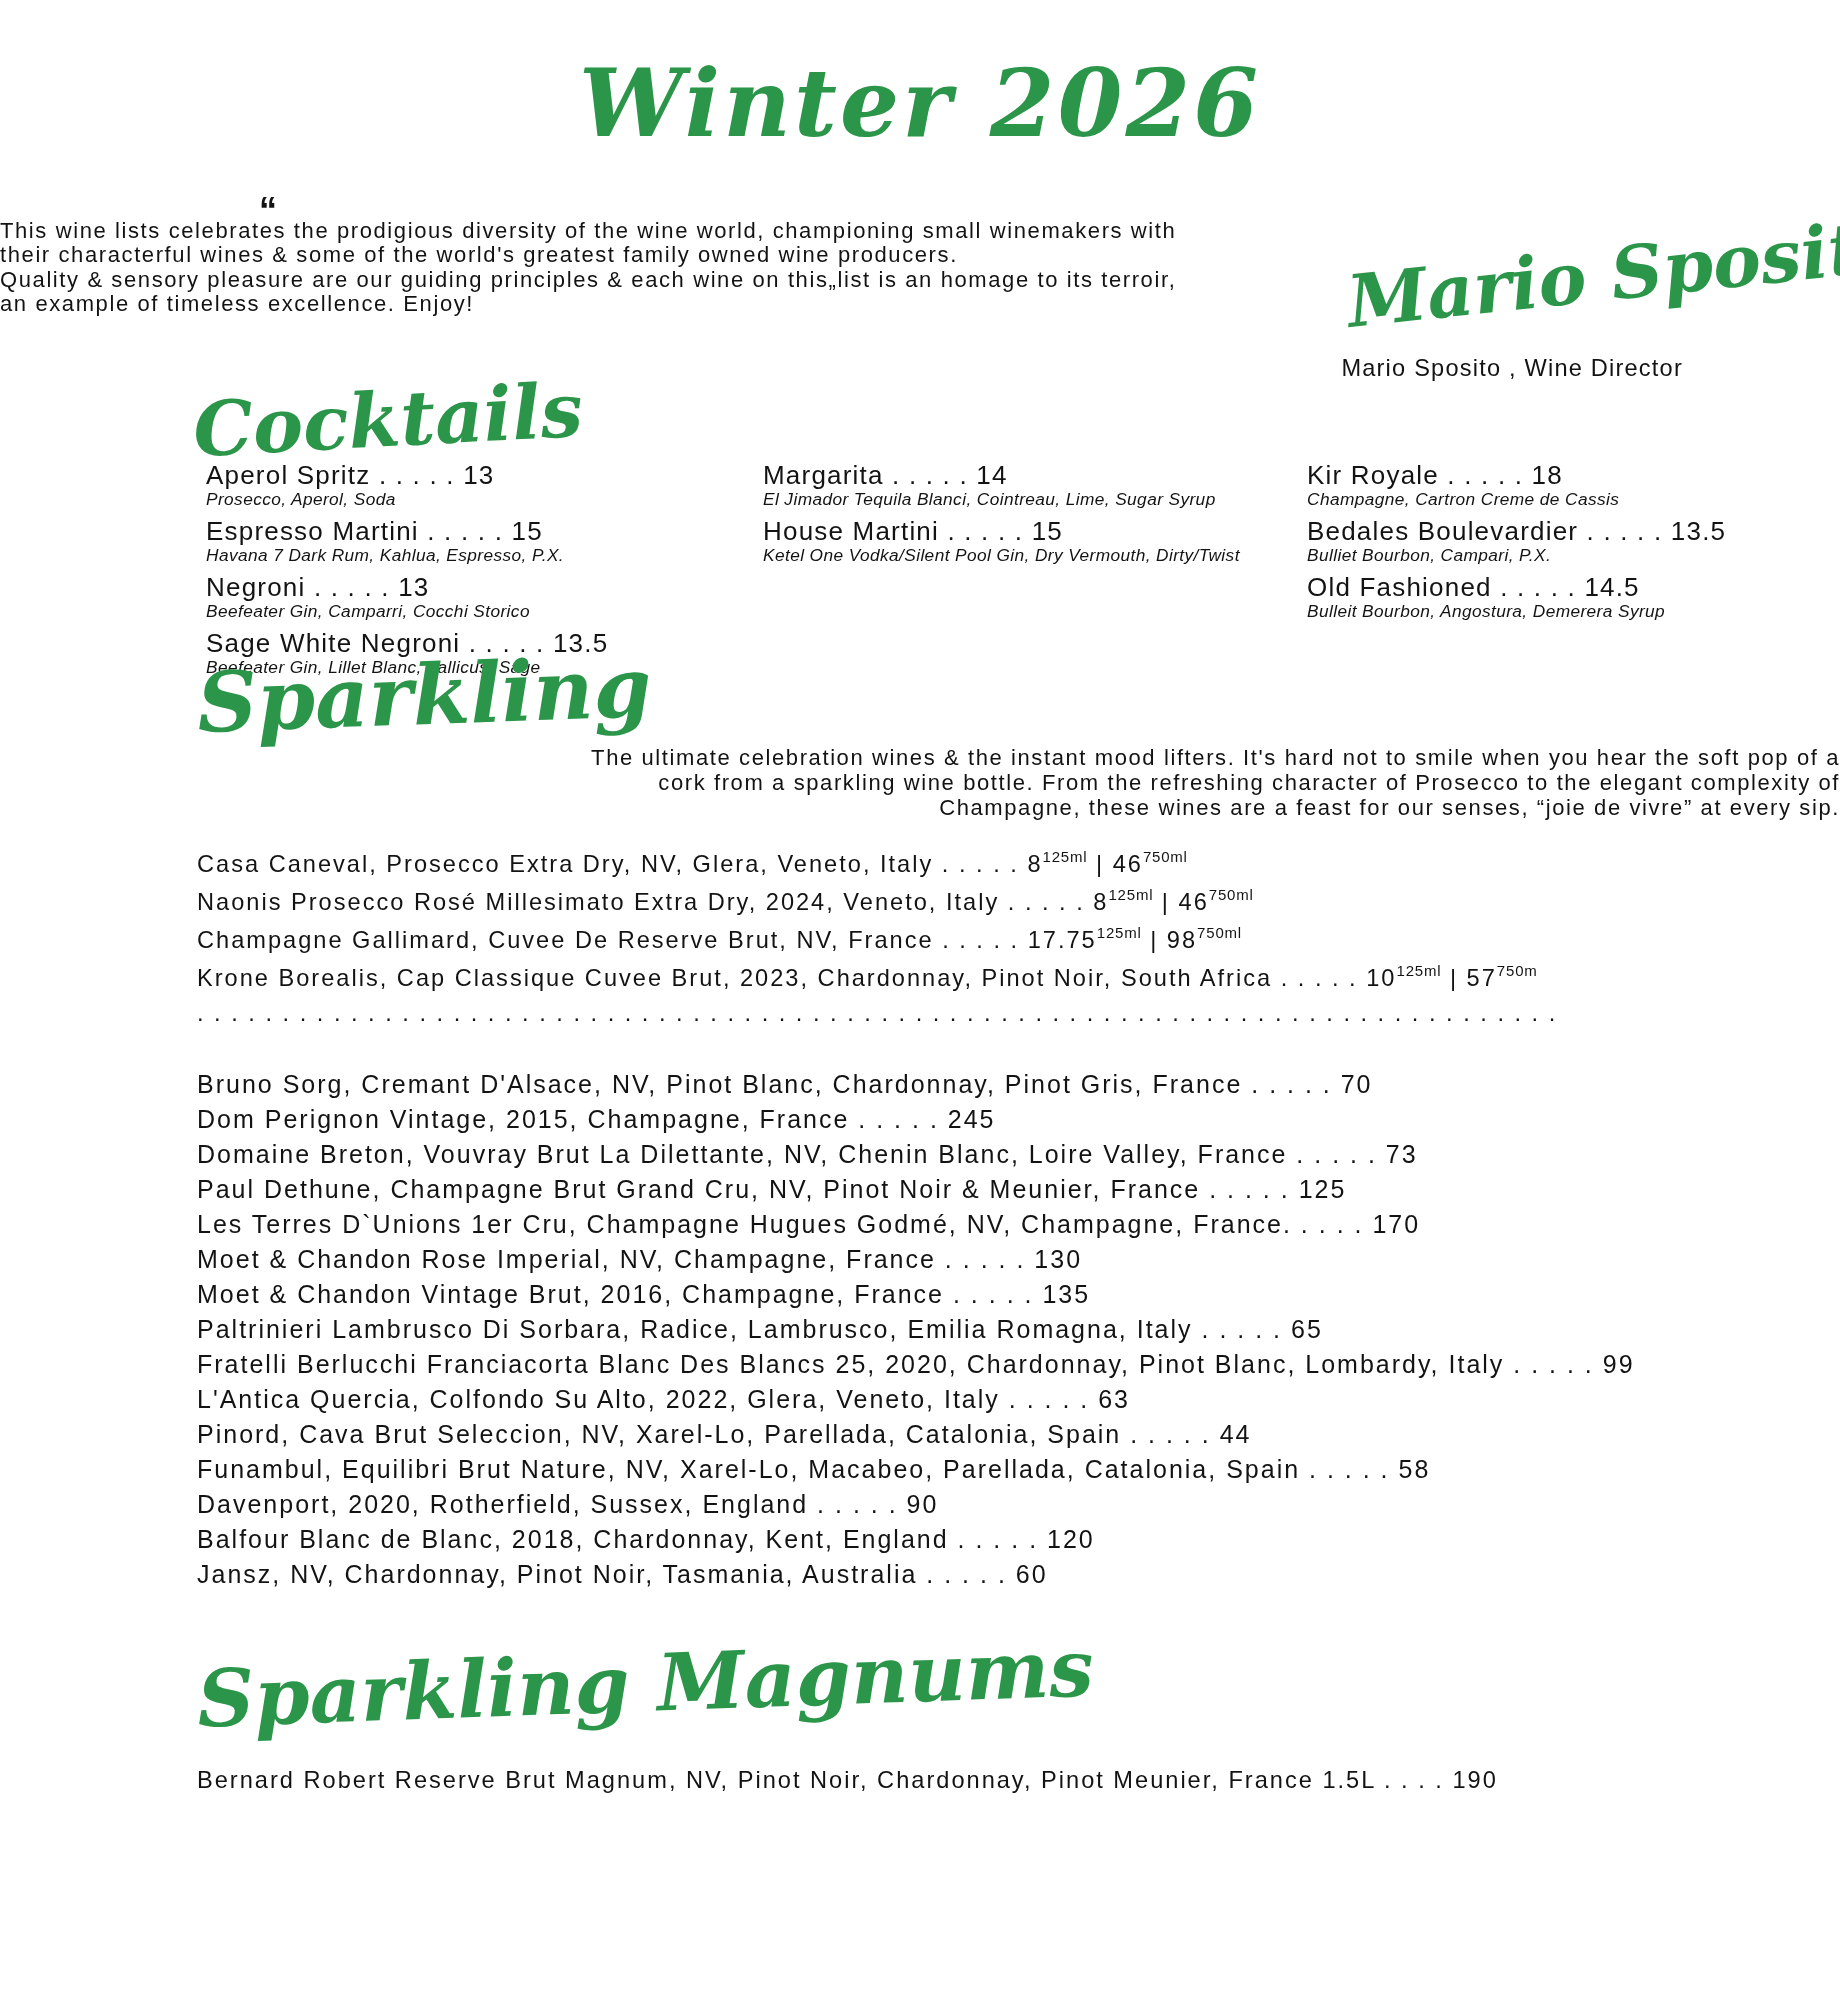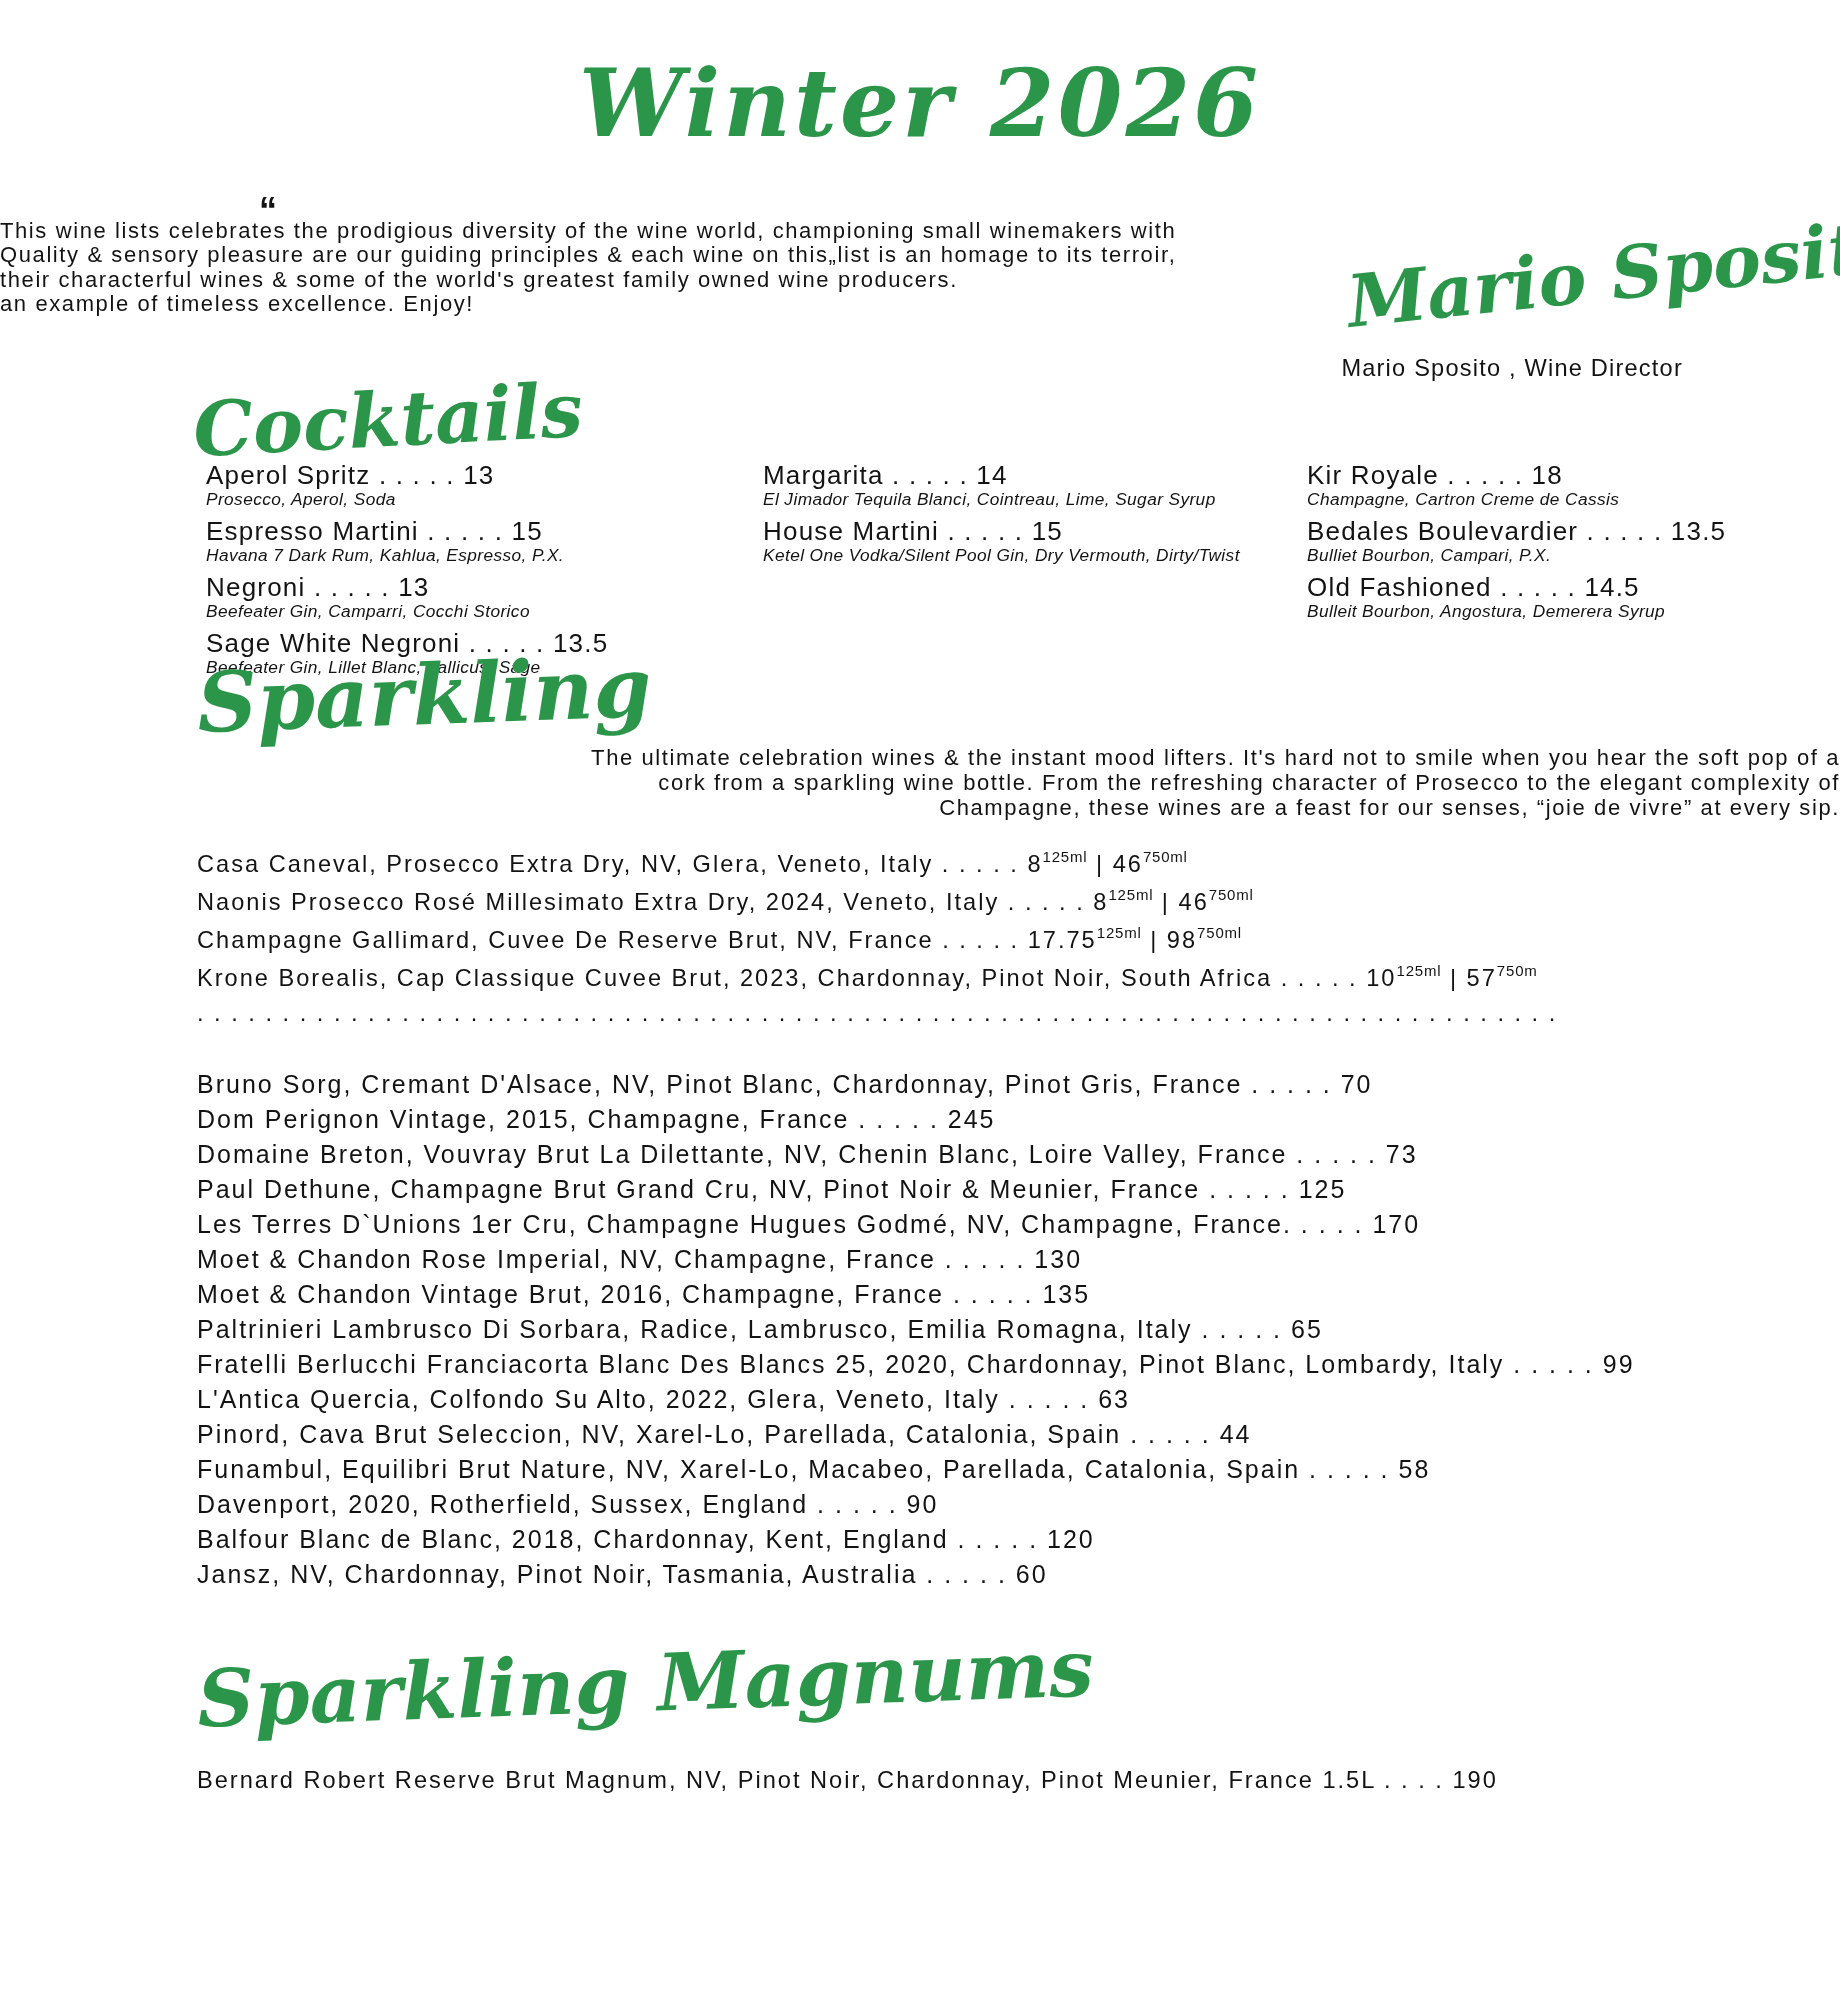--- a/index.html
+++ b/index.html
@@ -50,22 +50,22 @@
 </head>
 <body>
 
 <div class="page">
 
   <div class="title script">Winter 2026</div>
 
   <div class="qmark">“</div>
   <div class="intro">
     <div class="intro-line">This wine lists celebrates the prodigious diversity of the wine world, championing small winemakers with</div>
+    <div class="intro-line">their characterful wines &amp; some of the world's greatest family owned wine producers.</div>
     <div class="intro-line">Quality &amp; sensory pleasure are our guiding principles &amp; each wine on this„list is an homage to its terroir,</div>
-    <div class="intro-line">their characterful wines &amp; some of the world's greatest family owned wine producers.</div>
     <div class="intro-line">an example of timeless excellence. Enjoy!</div>
   </div>
 
   <div class="signature script">Mario Sposito</div>
   <div class="credit">Mario Sposito , Wine Director</div>
 
   <div class="heading script cocktails-heading">Cocktails</div>
   <div class="cocktail-grid" id="cocktail-grid">
       <div class="ccol">
         <div class="citem">

